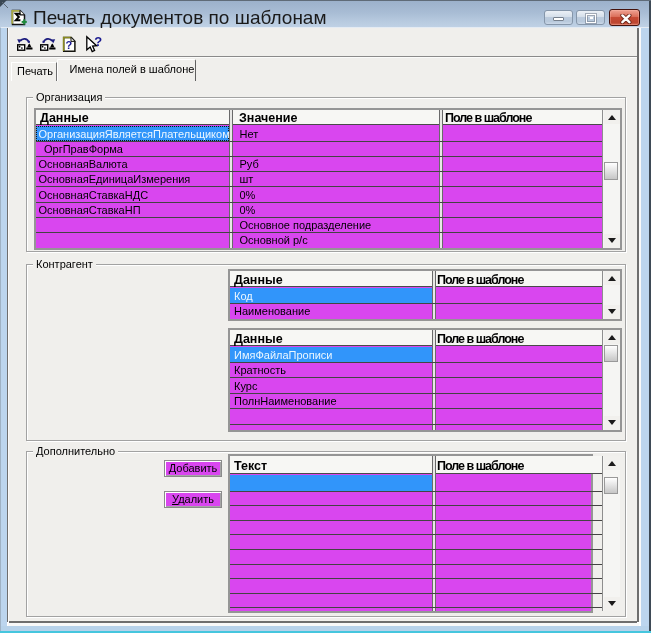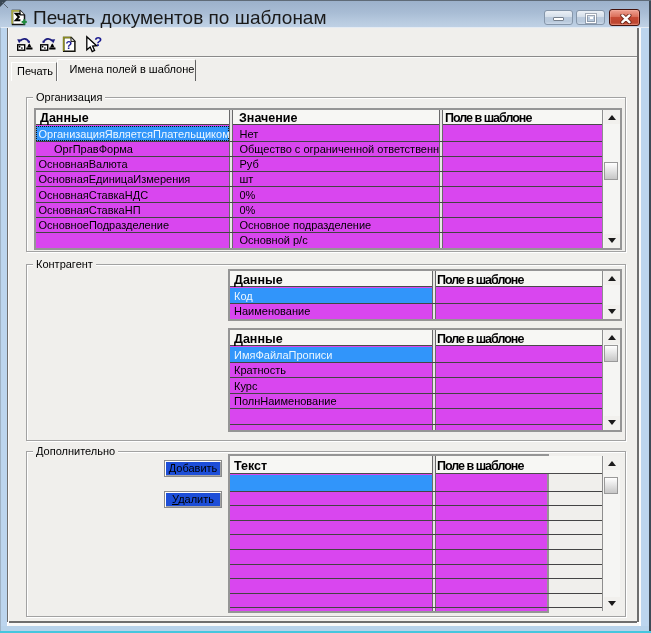--- a/index.html
+++ b/index.html
@@ -11,21 +11,21 @@
 .tbl{position:absolute;background:#d946ef;border:2px solid #959595}
 .th{position:absolute;left:0;background:#F7F7F4}
 .sel{position:absolute;background:#3195FA}
 .sb{position:absolute;background:#F5F5F3;border-left:1px solid #8E8E8E}
 .sbb{position:absolute;left:1px;right:0;background:#F1F0ED}
 .tri-u{position:absolute;width:0;height:0;border-left:4px solid transparent;border-right:4px solid transparent;border-bottom:5px solid #1A1A1A}
 .tri-d{position:absolute;width:0;height:0;border-left:4px solid transparent;border-right:4px solid transparent;border-top:5px solid #1A1A1A}
 .thumb{position:absolute;left:1px;width:14px;background:linear-gradient(180deg,#FFFFFF,#C6C6C6);border:1px solid #999}
 .grp{position:absolute;border:1px solid #A2A2A2;box-shadow:inset 1px 1px 0 #fff,1px 1px 0 #fff}
 .lbl{position:absolute;top:-7px;left:6px;background:#F0EFEC;padding:0 3px;font-size:11px;line-height:13px;white-space:nowrap}
-.pbtn{position:absolute;background:#1d4ed8;border:1px solid #8A8A8A;box-shadow:inset 1px 1px 0 #fff,inset -1px -1px 0 #A6A6A6;font-size:11px;text-align:center;line-height:15px}
+.pbtn{position:absolute;background:#d946ef;border:1px solid #8A8A8A;box-shadow:inset 1px 1px 0 #fff,inset -1px -1px 0 #A6A6A6;font-size:11px;text-align:center;line-height:15px}
 .cb{position:absolute;border-radius:3px}
 </style></head>
 <body>
 
 <div class="a" style="left:0;top:0;width:651px;height:1px;background:#5F6B78"></div>
 <div class="a" style="left:0;top:1px;width:651px;height:27px;background:linear-gradient(180deg,#9CB1CB 0%,#A9BDD5 45%,#B7CADF 75%,#C0D2E6 100%)"></div>
 <div class="a" style="left:1px;top:27px;width:649px;height:1px;background:#E4EBF3"></div>
 
 <div class="a" style="left:0;top:28px;width:1px;height:604px;background:#9FB2C5"></div>
 <div class="a" style="left:1px;top:28px;width:6px;height:598px;background:#BCD5EE"></div>
@@ -117,36 +117,34 @@
   <div class="th" style="top:0;width:566px;height:14.5px;border-bottom:1px solid #4A4A4A"></div>
   <div class="hb" style="left:4px;top:0.5px">Данные</div>
   <div class="hb" style="left:203px;top:0.5px">Значение</div>
   <div class="hb" style="left:409px;top:0.5px;letter-spacing:-1px">Поле в шаблоне</div>
   <div class="vsep" style="left:193px;top:0;height:137.5px"></div>
   <div class="vsep" style="left:403px;top:0;height:137.5px"></div>
   <div class="sel" style="left:0;top:16.3px;width:193px;height:14.3px;border:1px dotted #101010"></div>
   <div class="t" style="left:2.5px;top:17.5px;color:#EAF6FF;width:190px;overflow:hidden">ОрганизацияЯвляетсяПлательщикомНалогов</div>
   <div class="t" style="left:203.5px;top:17.5px">Нет</div>
   <div class="ln" style="left:0;top:30.6px;width:566px"></div>
-  <div class="t" style="left:18px;top:32.8px">ОргПравФорма</div>
-  <div class="t" style="left:203.5px;top:32.8px;width:199px;overflow:hidden">Общество с ограниченной ответственн</div>
+  <div class="t" style="left:8px;top:32.8px">ОргПравФорма</div>
   <div class="ln" style="left:0;top:45.8px;width:566px"></div>
   <div class="t" style="left:2.5px;top:48px">ОсновнаяВалюта</div>
   <div class="t" style="left:203.5px;top:48px">Руб</div>
   <div class="ln" style="left:0;top:61px;width:566px"></div>
   <div class="t" style="left:2.5px;top:63.2px">ОсновнаяЕдиницаИзмерения</div>
   <div class="t" style="left:203.5px;top:63.2px">шт</div>
   <div class="ln" style="left:0;top:76.3px;width:566px"></div>
   <div class="t" style="left:2.5px;top:78.5px">ОсновнаяСтавкаНДС</div>
   <div class="t" style="left:203.5px;top:78.5px">0%</div>
   <div class="ln" style="left:0;top:91.5px;width:566px"></div>
   <div class="t" style="left:2.5px;top:93.7px">ОсновнаяСтавкаНП</div>
   <div class="t" style="left:203.5px;top:93.7px">0%</div>
   <div class="ln" style="left:0;top:106.7px;width:566px"></div>
-  <div class="t" style="left:2.5px;top:108.9px">ОсновноеПодразделение</div>
   <div class="t" style="left:203.5px;top:108.9px">Основное подразделение</div>
   <div class="ln" style="left:0;top:122px;width:566px"></div>
   <div class="t" style="left:203.5px;top:124.2px">Основной р/с</div>
   <div class="sb" style="left:566px;top:0;width:18px;height:137.5px">
     <div class="sbb" style="top:0;height:14px"></div>
       <div class="tri-u" style="left:5px;top:4.5px"></div>
     <div class="sbb" style="top:123.5px;height:14px"></div>
       <div class="tri-d" style="left:5px;top:128px"></div>
     <div class="thumb" style="top:52px;height:18px"></div>
   </div>
@@ -193,21 +191,21 @@
       <div class="tri-d" style="left:4.5px;top:90px"></div>
     <div class="thumb" style="top:15px;height:17px"></div>
   </div>
 </div>
 
 <div class="grp" style="left:26px;top:451px;width:599.5px;height:165.5px">
     <div class="lbl">Дополнительно</div>
   </div>
 <div class="pbtn" style="left:164px;top:460px;width:58px;height:17px"><span style="text-decoration:underline">Д</span>обавить</div>
 <div class="pbtn" style="left:164px;top:491px;width:58px;height:17px"><span style="text-decoration:underline">У</span>далить</div>
-<div class="tbl" style="left:228px;top:454px;width:321px;height:158.5px">
+<div class="tbl" style="left:228px;top:454px;width:365px;height:158.5px">
   <div class="th" style="top:0;width:372px;height:18px;border-bottom:1px solid #4A4A4A"></div>
   <div class="hb" style="left:4px;top:2.5px">Текст</div>
   <div class="hb" style="left:207px;top:2.5px;letter-spacing:-1px">Поле в шаблоне</div>
   <div class="vsep" style="left:202px;top:0;height:154.5px"></div>
   <div class="sel" style="left:0;top:19px;width:202px;height:15.5px"></div>
   <div class="ln" style="left:0;top:34.5px;width:372px"></div>
   <div class="ln" style="left:0;top:49.1px;width:372px"></div>
   <div class="ln" style="left:0;top:63.7px;width:372px"></div>
   <div class="ln" style="left:0;top:78.3px;width:372px"></div>
   <div class="ln" style="left:0;top:92.9px;width:372px"></div>

